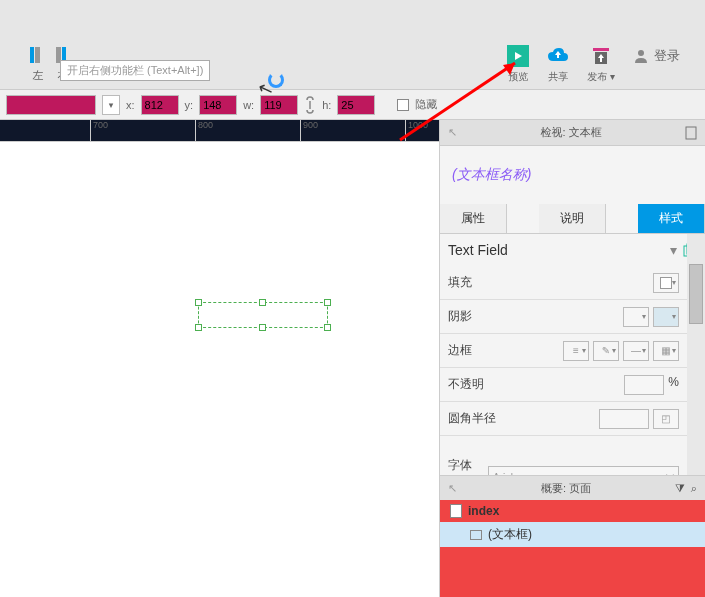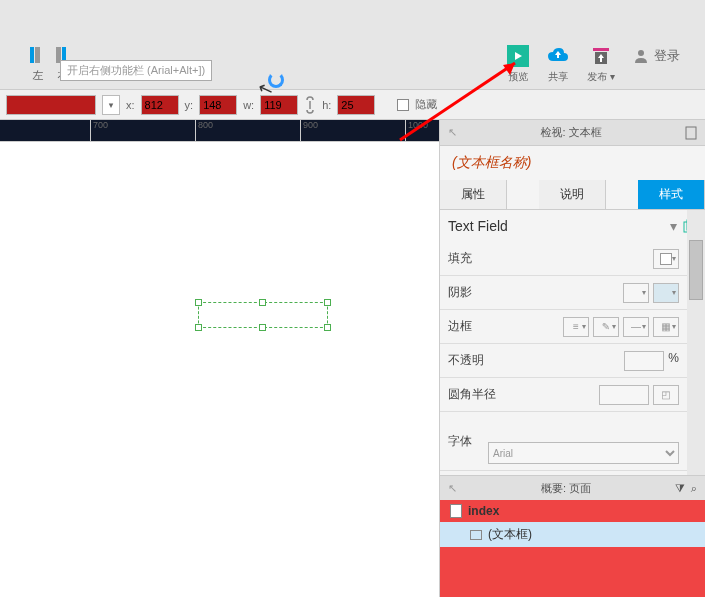--- a/index.html
+++ b/index.html
@@ -12,40 +12,40 @@
 .tooltip-box { position: absolute; top: 60px; left: 60px; background: #fff; border: 1px solid #aaa; padding: 2px 6px; font-size: 11px; color: #999; }
 .cursor-spin { position: absolute; top: 72px; left: 268px; width: 16px; height: 16px; border: 3px solid #3399ff; border-top-color: transparent; border-radius: 50%; }
 .cursor-arrow { position: absolute; top: 78px; left: 258px; font-size: 18px; color: #333; transform: rotate(-20deg); }
 
 .top-actions { position: absolute; top: 45px; right: 25px; display: flex; gap: 18px; align-items: flex-start; }
 .act { display: flex; flex-direction: column; align-items: center; gap: 3px; font-size: 10px; color: #666; }
 .act-icon { width: 22px; height: 22px; display: flex; align-items: center; justify-content: center; }
 .login { display: flex; align-items: center; gap: 5px; color: #666; font-size: 13px; margin-top: 2px; }
 
 .propbar { height: 30px; background: #f0f0f0; border-bottom: 1px solid #ccc; display: flex; align-items: center; padding: 0 6px; gap: 6px; font-size: 11px; color: #666; }
-.prop-input { width: 38px; height: 20px; border: 1px solid #bbb; background: #b91c1c; font-size: 11px; padding: 0 3px; }
+.prop-input { width: 38px; height: 20px; border: 1px solid #bbb; background: #be185d; font-size: 11px; padding: 0 3px; }
 .prop-wide { width: 90px; }
 .prop-dd { width: 18px; height: 20px; border: 1px solid #bbb; background: #fff; font-size: 9px; text-align: center; line-height: 18px; }
 .checkbox { width: 12px; height: 12px; border: 1px solid #888; background: #fff; display: inline-block; vertical-align: middle; }
 
 .ruler { height: 22px; background: #0f172a; border-bottom: 1px solid #ccc; position: relative; font-size: 9px; color: #666; overflow: hidden; }
 .ruler .tick { position: absolute; top: 0; height: 100%; border-left: 1px solid #ccc; padding-left: 2px; }
 
 .canvas { position: relative; height: 455px; background: #fff; }
 .selected-obj { position: absolute; left: 198px; top: 160px; width: 130px; height: 26px; border: 1px dashed #4caf50; }
 .handle { position: absolute; width: 7px; height: 7px; background: #fff; border: 1px solid #4caf50; }
 .h-tl { top: -4px; left: -4px; } .h-tm { top: -4px; left: 50%; margin-left: -4px; } .h-tr { top: -4px; right: -4px; }
 .h-bl { bottom: -4px; left: -4px; } .h-bm { bottom: -4px; left: 50%; margin-left: -4px; } .h-br { bottom: -4px; right: -4px; }
 
 .arrow-annot { position: absolute; top: 55px; left: 395px; width: 130px; height: 90px; pointer-events: none; }
 
 .right-panel { position: absolute; top: 120px; right: 0; width: 266px; height: 477px; background: #f4f4f4; border-left: 1px solid #ccc; display: flex; flex-direction: column; }
 .panel-header { height: 26px; background: #e0e0e0; border-bottom: 1px solid #ccc; display: flex; align-items: center; padding: 0 8px; font-size: 11px; color: #555; }
 .panel-header .spacer { flex: 1; }
-.panel-name { padding: 8px 12px; font-style: italic; color: #c2410c; font-size: 14px; }
+.panel-name { padding: 20px 12px; font-style: italic; color: #8b5cf6; font-size: 14px; }
 .tabs { display: flex; border-bottom: 1px solid #ccc; gap: 32px; }
 .tab { flex: 1; text-align: center; padding: 6px 0; font-size: 12px; background: #eee; border-right: 1px solid #ccc; }
 .tab.active { background: #0099e5; color: #fff; }
 .style-body { flex: 1; overflow: hidden; position: relative; }
 .style-body .scroller { position: absolute; right: 0; top: 0; width: 18px; height: 100%; background: #e8e8e8; }
 .style-body .scroller .thumb { position: absolute; top: 30px; left: 2px; width: 14px; height: 60px; background: #c4c4c4; border: 1px solid #aaa; }
 .style-row { display: flex; align-items: center; padding: 6px 8px; border-bottom: 1px solid #ddd; font-size: 12px; color: #444; min-height: 34px; margin-right: 18px; }
 .style-row .label { flex: 1; }
 .style-row .ctrl { display: flex; gap: 4px; }
 .sq { width: 26px; height: 20px; border: 1px solid #bbb; background: #f6f6f6; display: inline-flex; align-items: center; justify-content: center; font-size: 10px; color: #999; position: relative; }
@@ -77,21 +77,21 @@
       <span>左</span>
     </div>
     <div class="align-btn">
       <svg class="align-icon" viewBox="0 0 20 20">
           <rect x="3" y="2" width="5" height="16" fill="#999"></rect>
           <rect x="9" y="2" width="4" height="16" fill="#0099e5"></rect>
         </svg>
       <span>右</span>
     </div>
   </div>
-  <div class="tooltip-box">开启右侧功能栏 (Arial+Alt+])</div>
+  <div class="tooltip-box">开启右侧功能栏 (Text+Alt+])</div>
   <div class="cursor-spin"></div>
   <div class="cursor-arrow">↖</div>
 
   <div class="top-actions">
     <div class="act">
       <div class="act-icon" style="background:#1abc9c;">
         <svg width="10" height="10" viewBox="0 0 10 10">
             <path d="M2 1 L9 5 L2 9 Z" fill="#fff"></path>
           </svg>
       </div>

